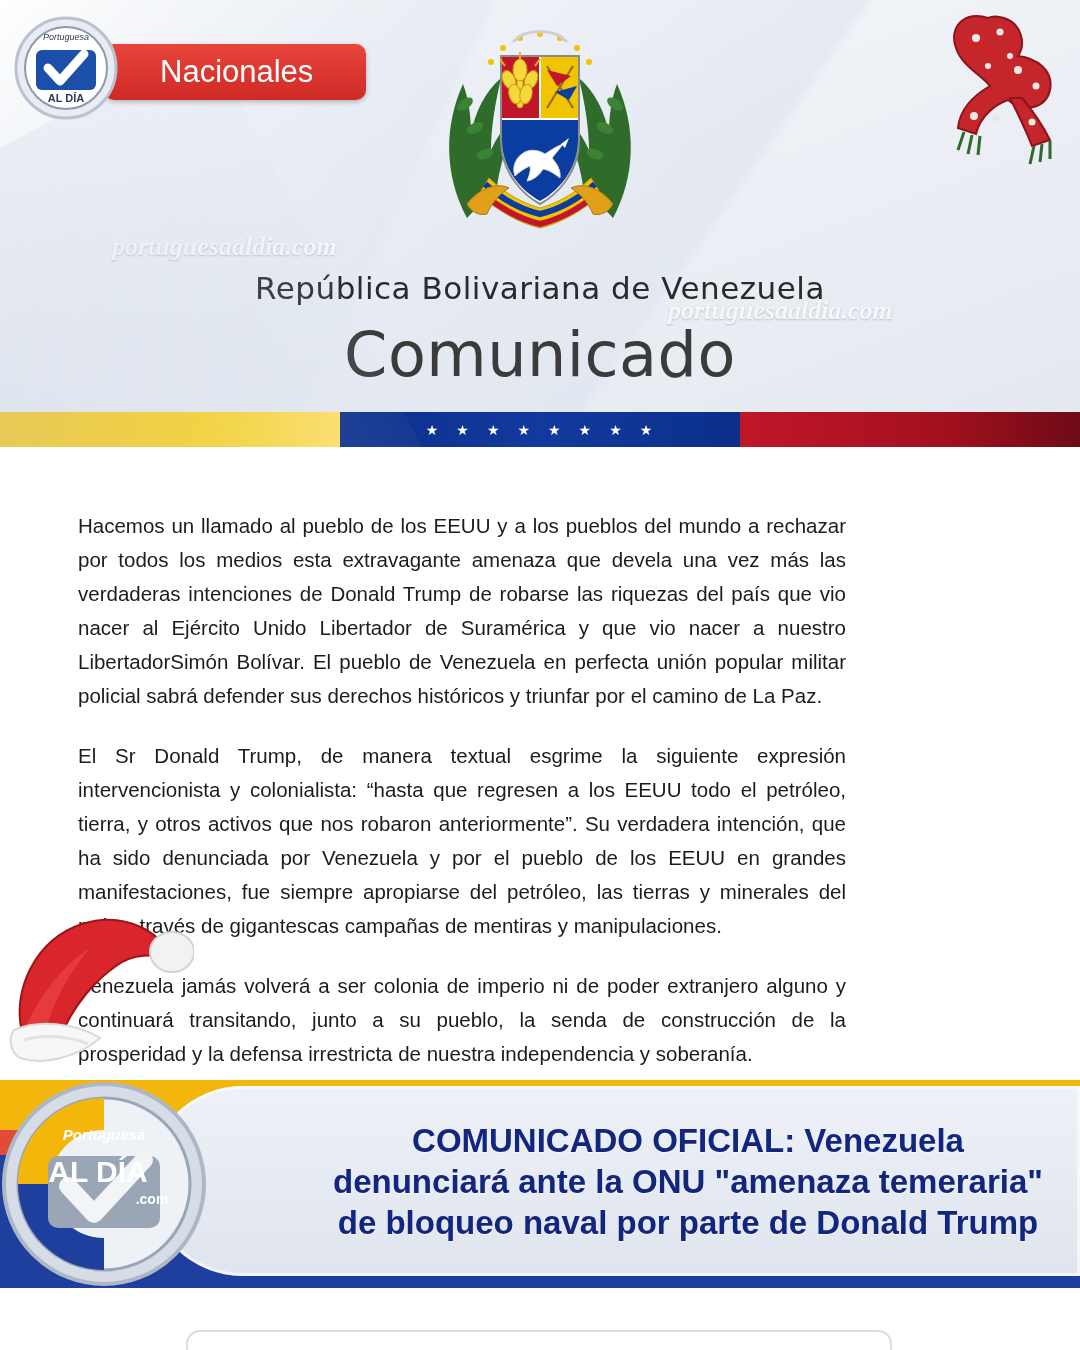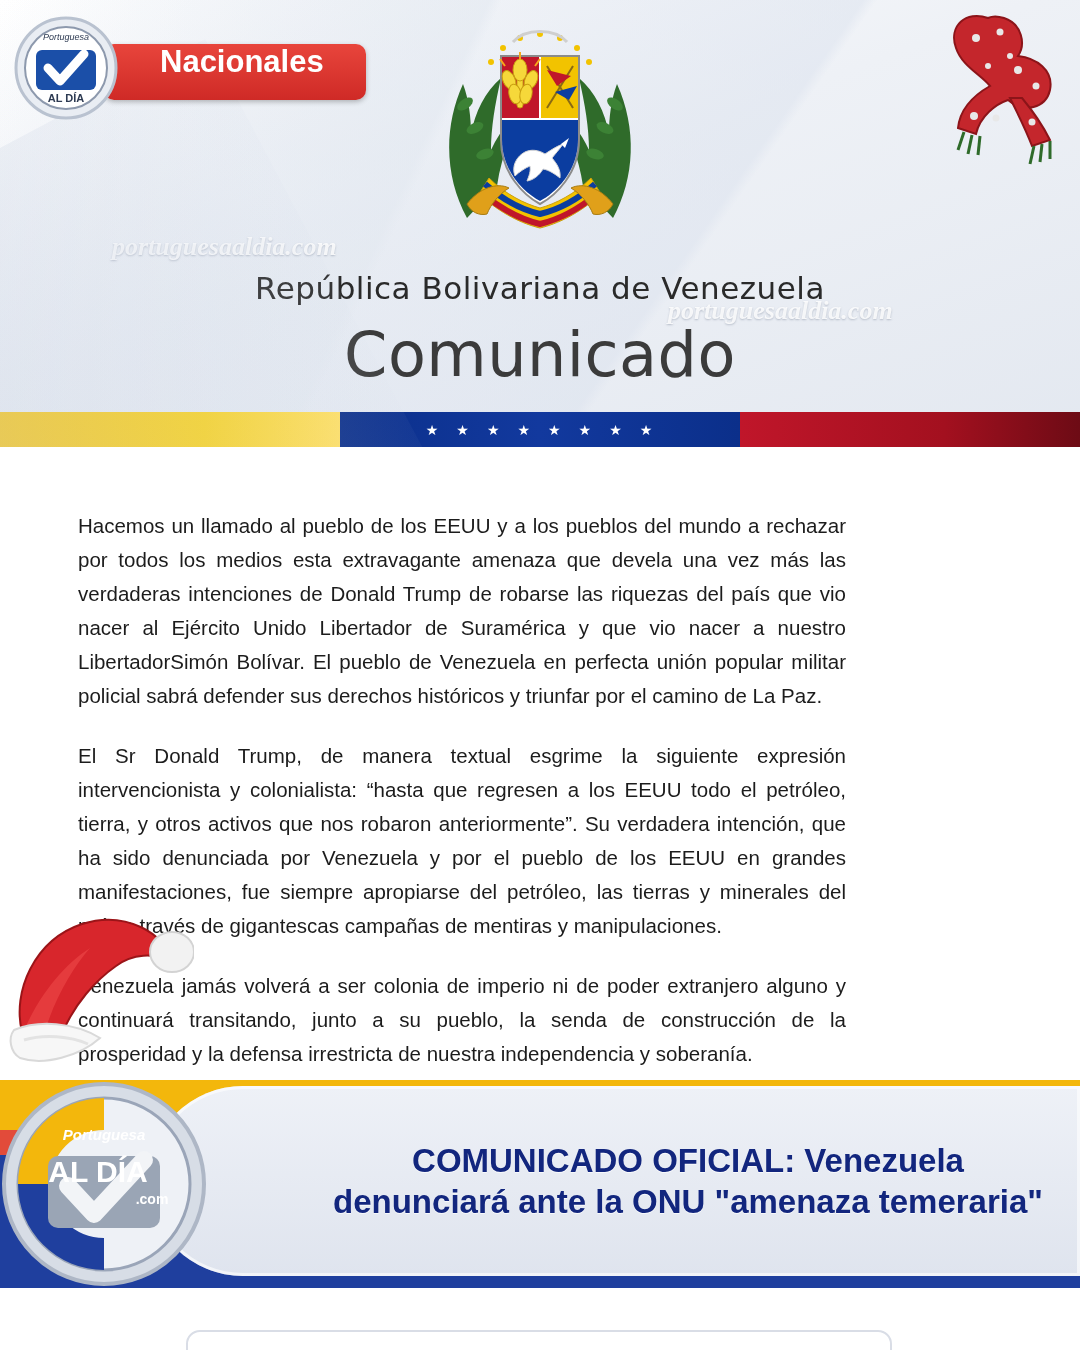--- a/index.html
+++ b/index.html
@@ -138,25 +138,26 @@
   }
 
   
   .badge {
     position: absolute;
     left: 104px; top: 44px;
     height: 56px;
     min-width: 262px;
     padding: 0 34px 0 56px;
     display: flex;
+    align-items: center;
     border-radius: 10px;
     background: linear-gradient(180deg, #e8453c 0%, #cf2a26 100%);
     color: #ffffff;
     font-size: 31px;
-    font-weight: bold;
+    font-weight: normal;
     box-shadow: 0 2px 5px rgba(0,0,0,0.25);
     z-index: 20;
   }
 
   
   .logo-top {
     position: absolute;
     left: 14px; top: 16px;
     width: 104px; height: 104px;
     z-index: 30;
@@ -417,20 +418,21 @@
       <path d="M20 140 C40 134 66 136 84 144" fill="none" stroke="#e3e3e3" stroke-width="3"></path>
     </svg>
   </div>
 
   <div class="headline-wrap">
     <div class="headline-stripes"></div>
     <div class="headline-panel">
       <div class="headline-text">
         <div>COMUNICADO OFICIAL: Venezuela</div>
         <div>denunciará ante la ONU "amenaza temeraria"</div>
+        <div>de bloqueo naval por parte de Donald Trump</div>
       </div>
     </div>
   </div>
 
   <div class="logo-bottom">
     <svg viewBox="0 0 204 204" width="204" height="204">
       <circle cx="102" cy="102" r="100" fill="#d7dde6" stroke="#aeb7c6" stroke-width="4"></circle>
       <circle cx="102" cy="102" r="86" fill="#eef1f6" stroke="#9aa5b8" stroke-width="3"></circle>
       <path d="M16 102 A86 86 0 0 1 102 16 L102 48 A54 54 0 0 0 48 102 Z" fill="#f3b70c"></path>
       <path d="M102 188 A86 86 0 0 1 16 102 L48 102 A54 54 0 0 0 102 156 Z" fill="#1f3f9e"></path>

